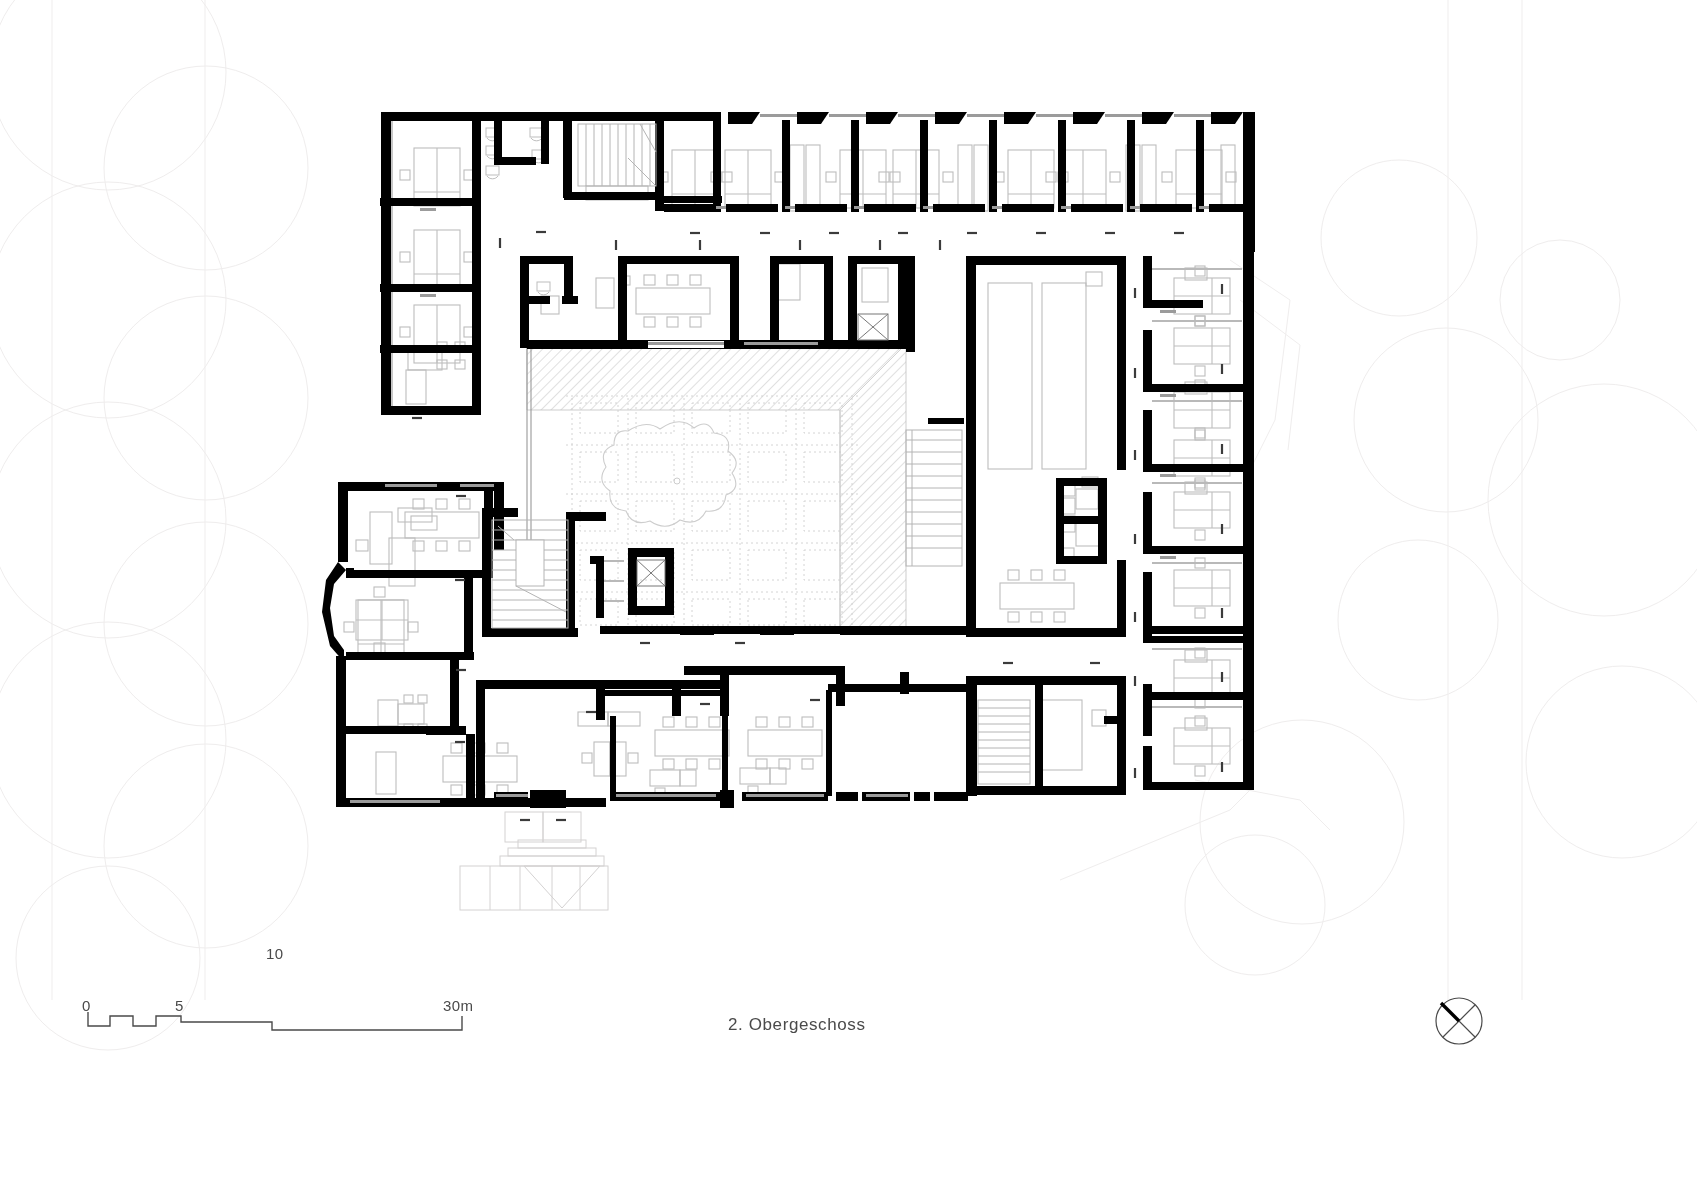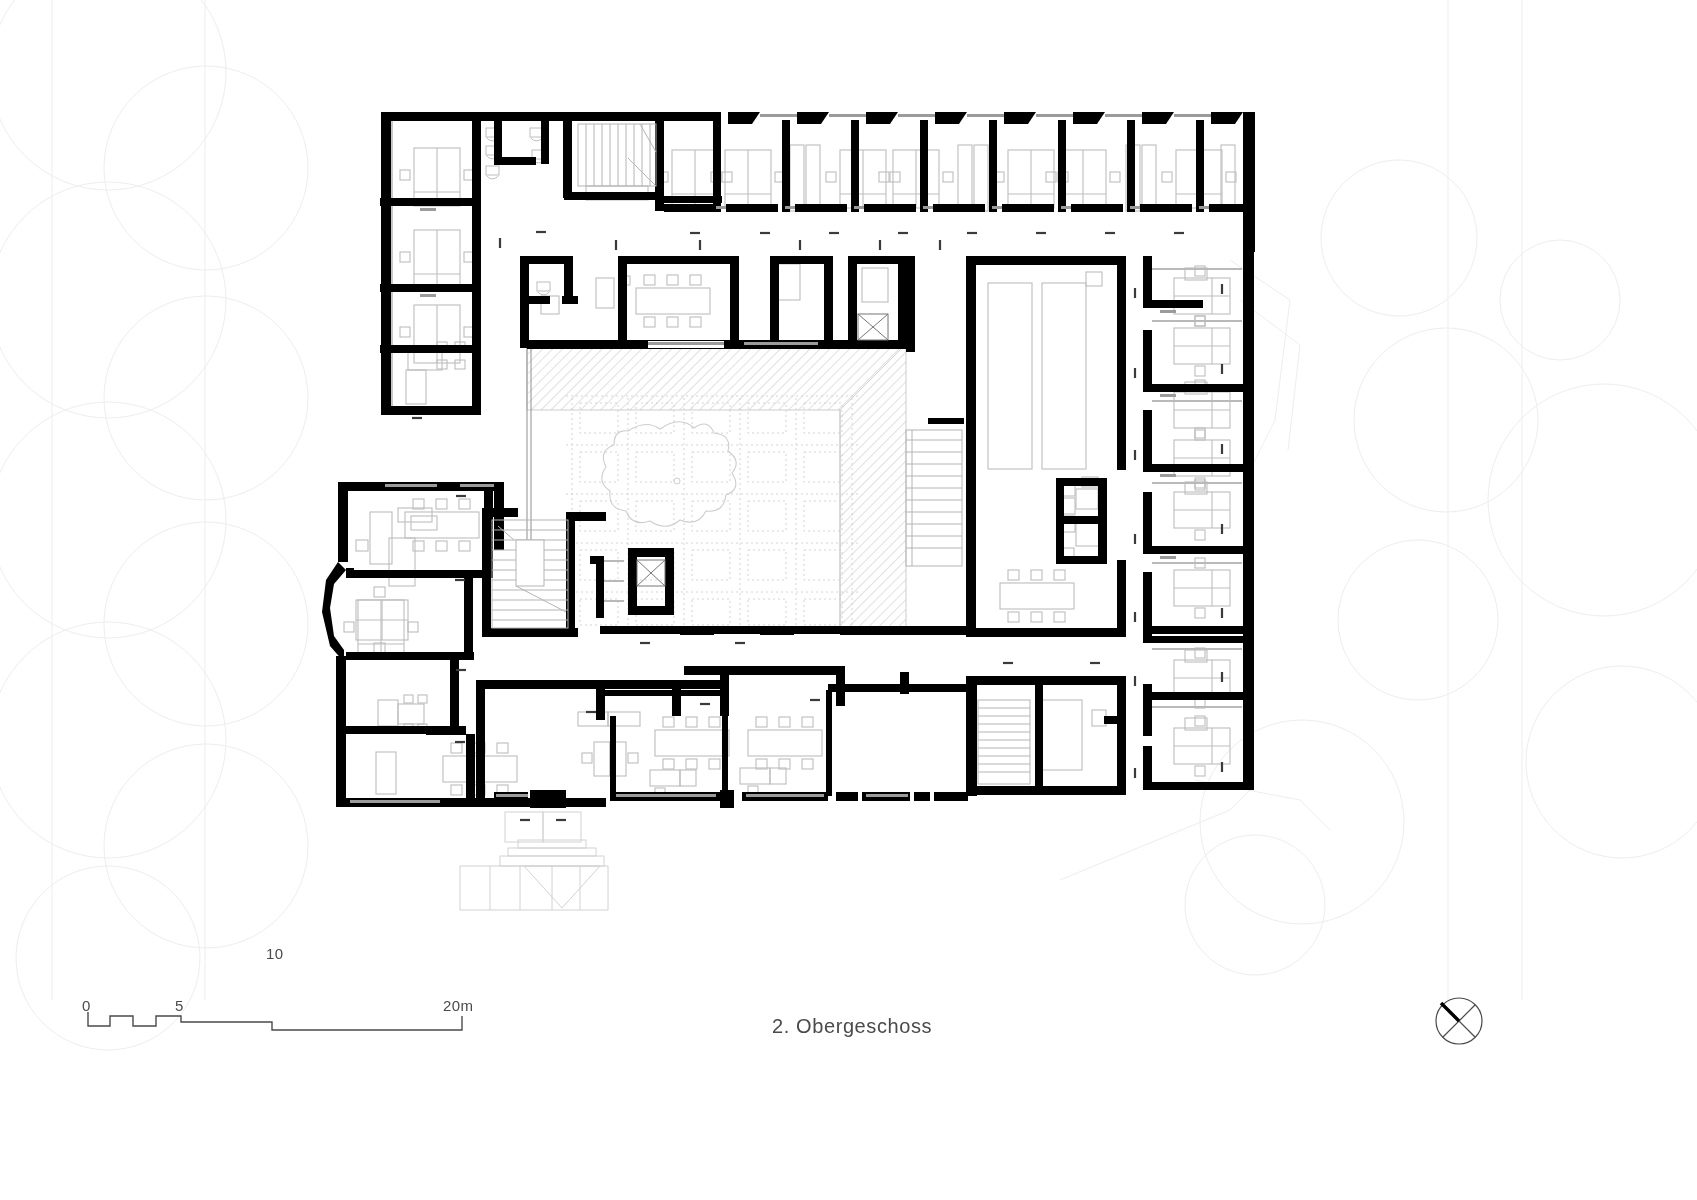--- a/index.html
+++ b/index.html
@@ -672,16 +672,16 @@
       <circle cx="1459" cy="1021" r="23" fill="none" stroke="#4a4a4a" stroke-width="1.2"></circle>
       <line x1="1443" y1="1005" x2="1475" y2="1037" stroke="#4a4a4a" stroke-width="1.2"></line>
       <line x1="1475" y1="1005" x2="1443" y2="1037" stroke="#4a4a4a" stroke-width="1.2"></line>
       <line x1="1441" y1="1003" x2="1459" y2="1021" stroke="#000000" stroke-width="3.4"></line>
     </g>
   </svg>
 
   <div class="lbl" style="left:82px;top:997px;">0</div>
   <div class="lbl" style="left:175px;top:997px;">5</div>
   <div class="lbl" style="left:266px;top:945px;">10</div>
-  <div class="lbl" style="left:443px;top:997px;">20m</div>
-
-  <div class="lbl" style="left:728px;top:1015px;font-size:20px;letter-spacing:.6px;margin-left:44px;">2. Obergeschoss</div>
+  <div class="lbl" style="left:443px;top:997px;">30m</div>
+
+  <div class="lbl" style="left:728px;top:1015px;font-size:17px;letter-spacing:.6px;">2. Obergeschoss</div>
 </div>
 
 </body></html>

